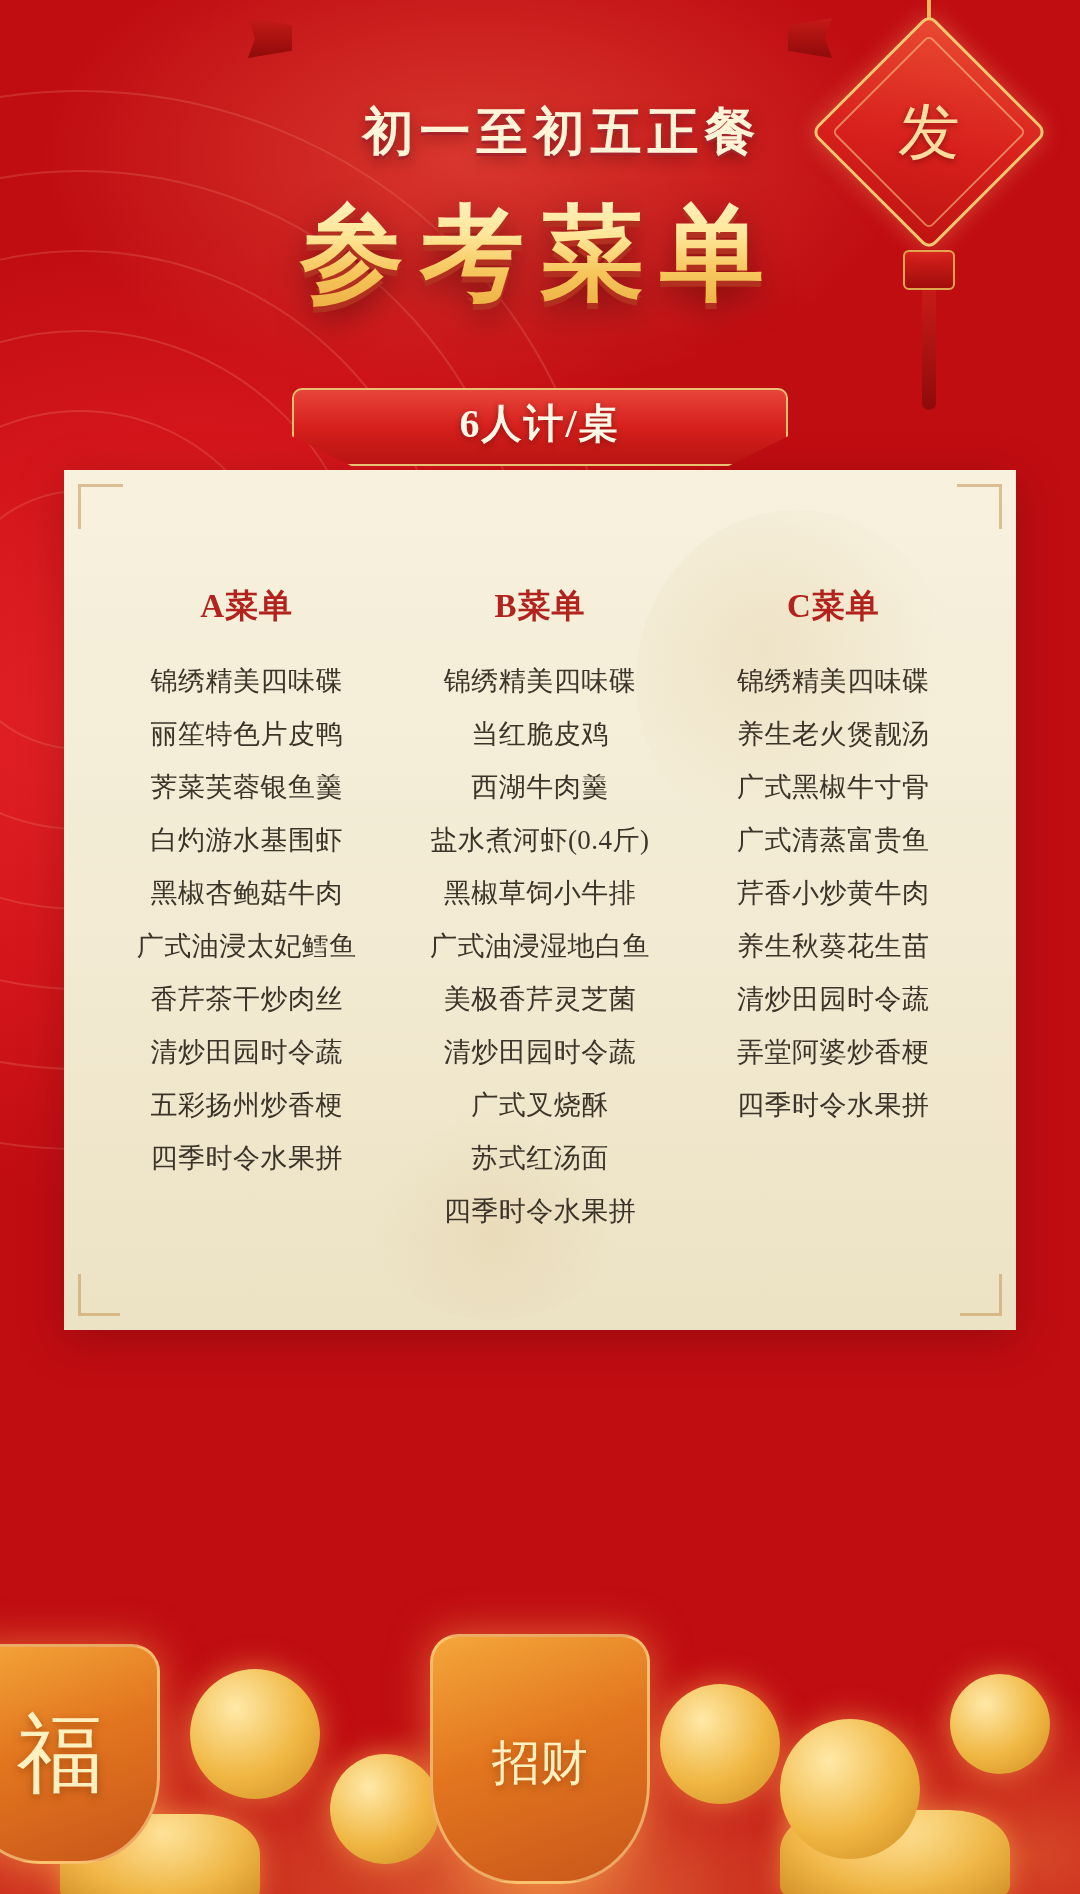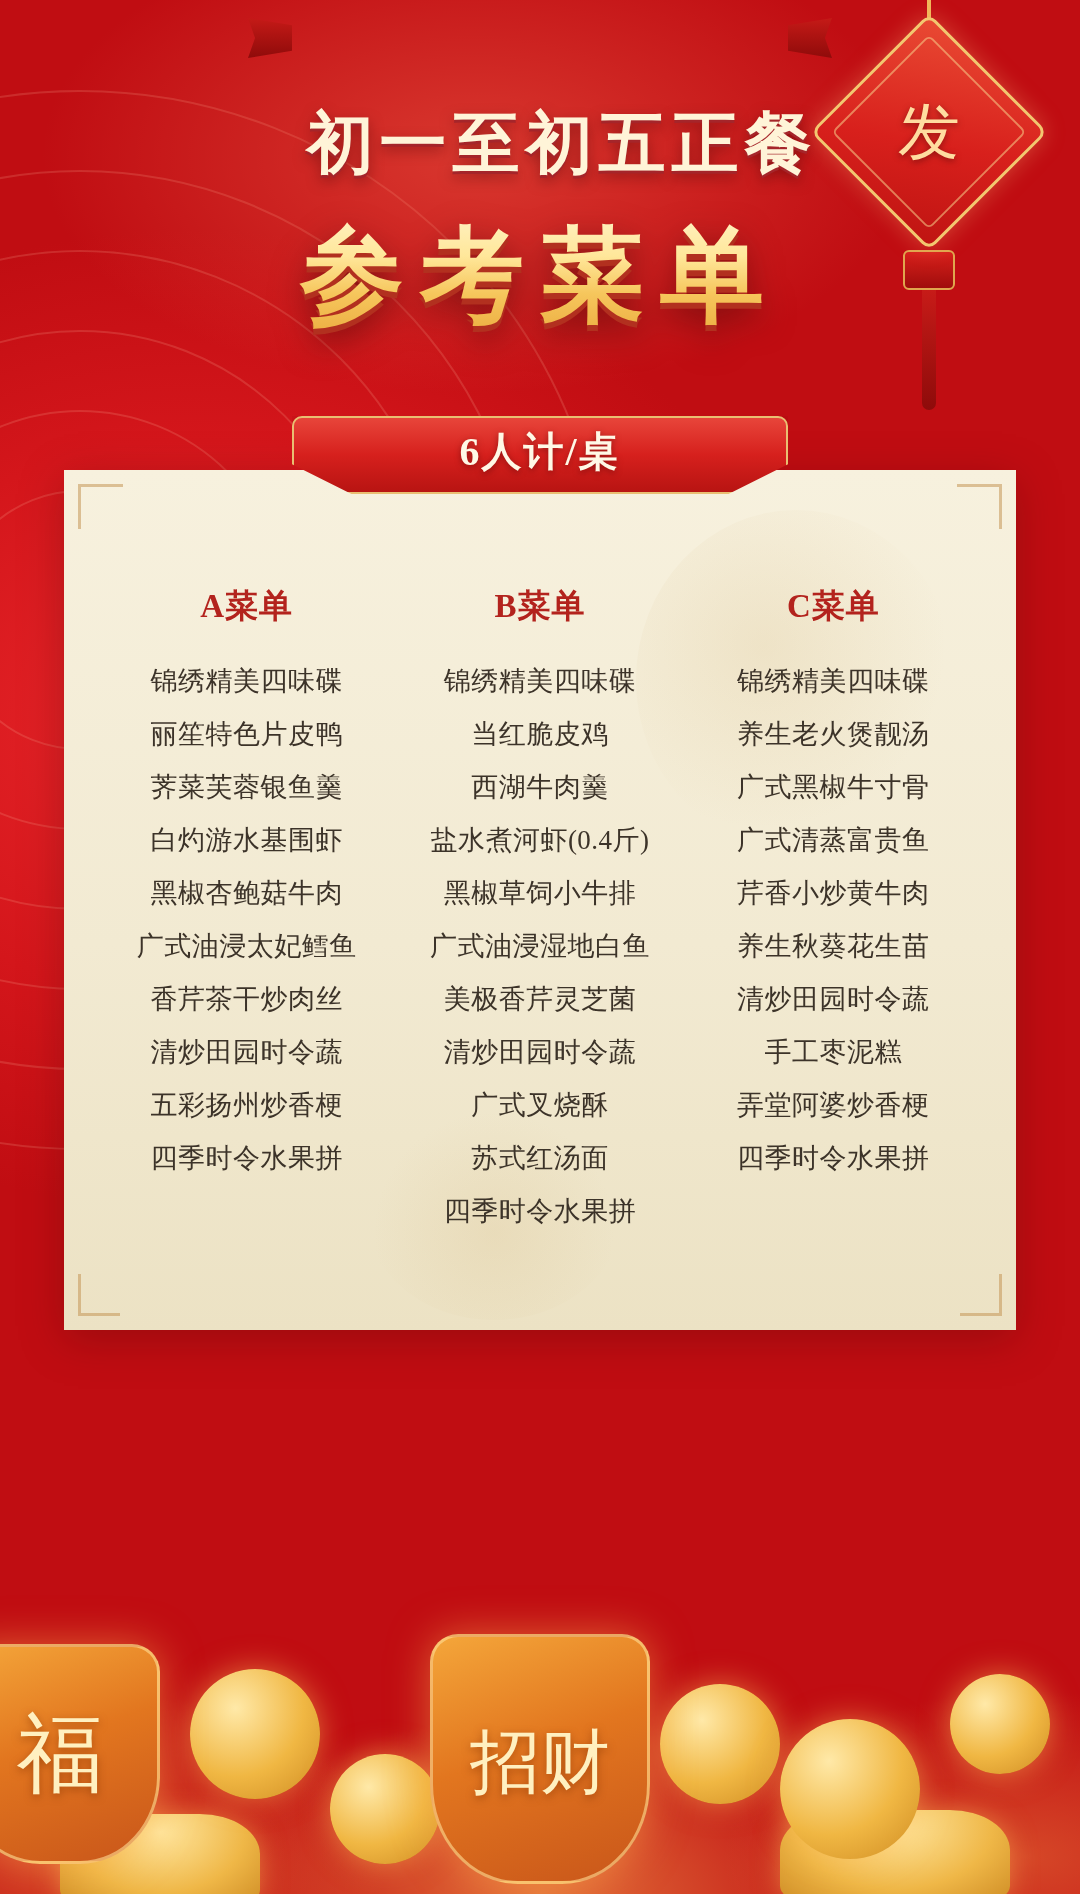--- a/index.html
+++ b/index.html
@@ -49,21 +49,21 @@
 
   
   .title-wrap {
     position: absolute;
     left: 0; top: 98px;
     width: 1080px;
     text-align: center;
     z-index: 6;
   }
   .title-1 {
-    font-size: 67px;
+    font-size: 51px;
     letter-spacing: 6px;
     font-weight: bold;
     color: #fff4d8;
     text-shadow:
       0 3px 0 #a5252a,
       0 6px 14px rgba(90,10,10,0.55);
     font-family: Liberation Mono, monospace;
     padding-left: 44px;
   }
   .title-2 {
@@ -177,21 +177,21 @@
     width: 260px; height: 220px;
     border-radius: 50%;
     background: radial-gradient(circle at 50% 60%, rgba(214,186,132,0.20), rgba(214,186,132,0) 65%);
     pointer-events: none;
   }
 
   
   .banner {
     position: absolute;
     left: 50%;
-    top: 416px;
+    top: 388px;
     transform: translateX(-50%);
     width: 496px;
     height: 78px;
     z-index: 8;
     background: linear-gradient(180deg, #e8453a 0%, #d6201d 50%, #b81412 100%);
     border: 2px solid #e9bf72;
     border-radius: 10px 10px 26px 26px;
     clip-path: polygon(0 0, 100% 0, 100% 62%, 88% 100%, 12% 100%, 0 62%);
     display: flex;
     align-items: center;
@@ -393,37 +393,36 @@
 
     <div class="menu-col">
       <div class="menu-title">C菜单</div>
       <div class="dish">锦绣精美四味碟</div>
       <div class="dish">养生老火煲靓汤</div>
       <div class="dish">广式黑椒牛寸骨</div>
       <div class="dish">广式清蒸富贵鱼</div>
       <div class="dish">芹香小炒黄牛肉</div>
       <div class="dish">养生秋葵花生苗</div>
       <div class="dish">清炒田园时令蔬</div>
-      <div class="dish">手工枣泥糕</div>
       <div class="dish">弄堂阿婆炒香梗</div>
       <div class="dish">四季时令水果拼</div>
     </div>
 
   </div>
 
   <div class="bottom-deco">
     <div class="b-glow"></div>
     <div class="ingot i1"></div>
     <div class="ingot i2"></div>
     <div class="coin c1"></div>
     <div class="coin c2"></div>
     <div class="coin c3"></div>
     <div class="coin c4"></div>
     <div class="coin c5"></div>
     <div class="pouch left">
       <span class="pouch-glyph">福</span>
     </div>
     <div class="pouch center">
-      <span class="pouch-glyph" style="font-size:70px;margin-top:8px;">招财</span>
+      <span class="pouch-glyph" style="font-size:48px;margin-top:8px;">招财</span>
     </div>
   </div>
 
 </div>
 
 </body></html>

